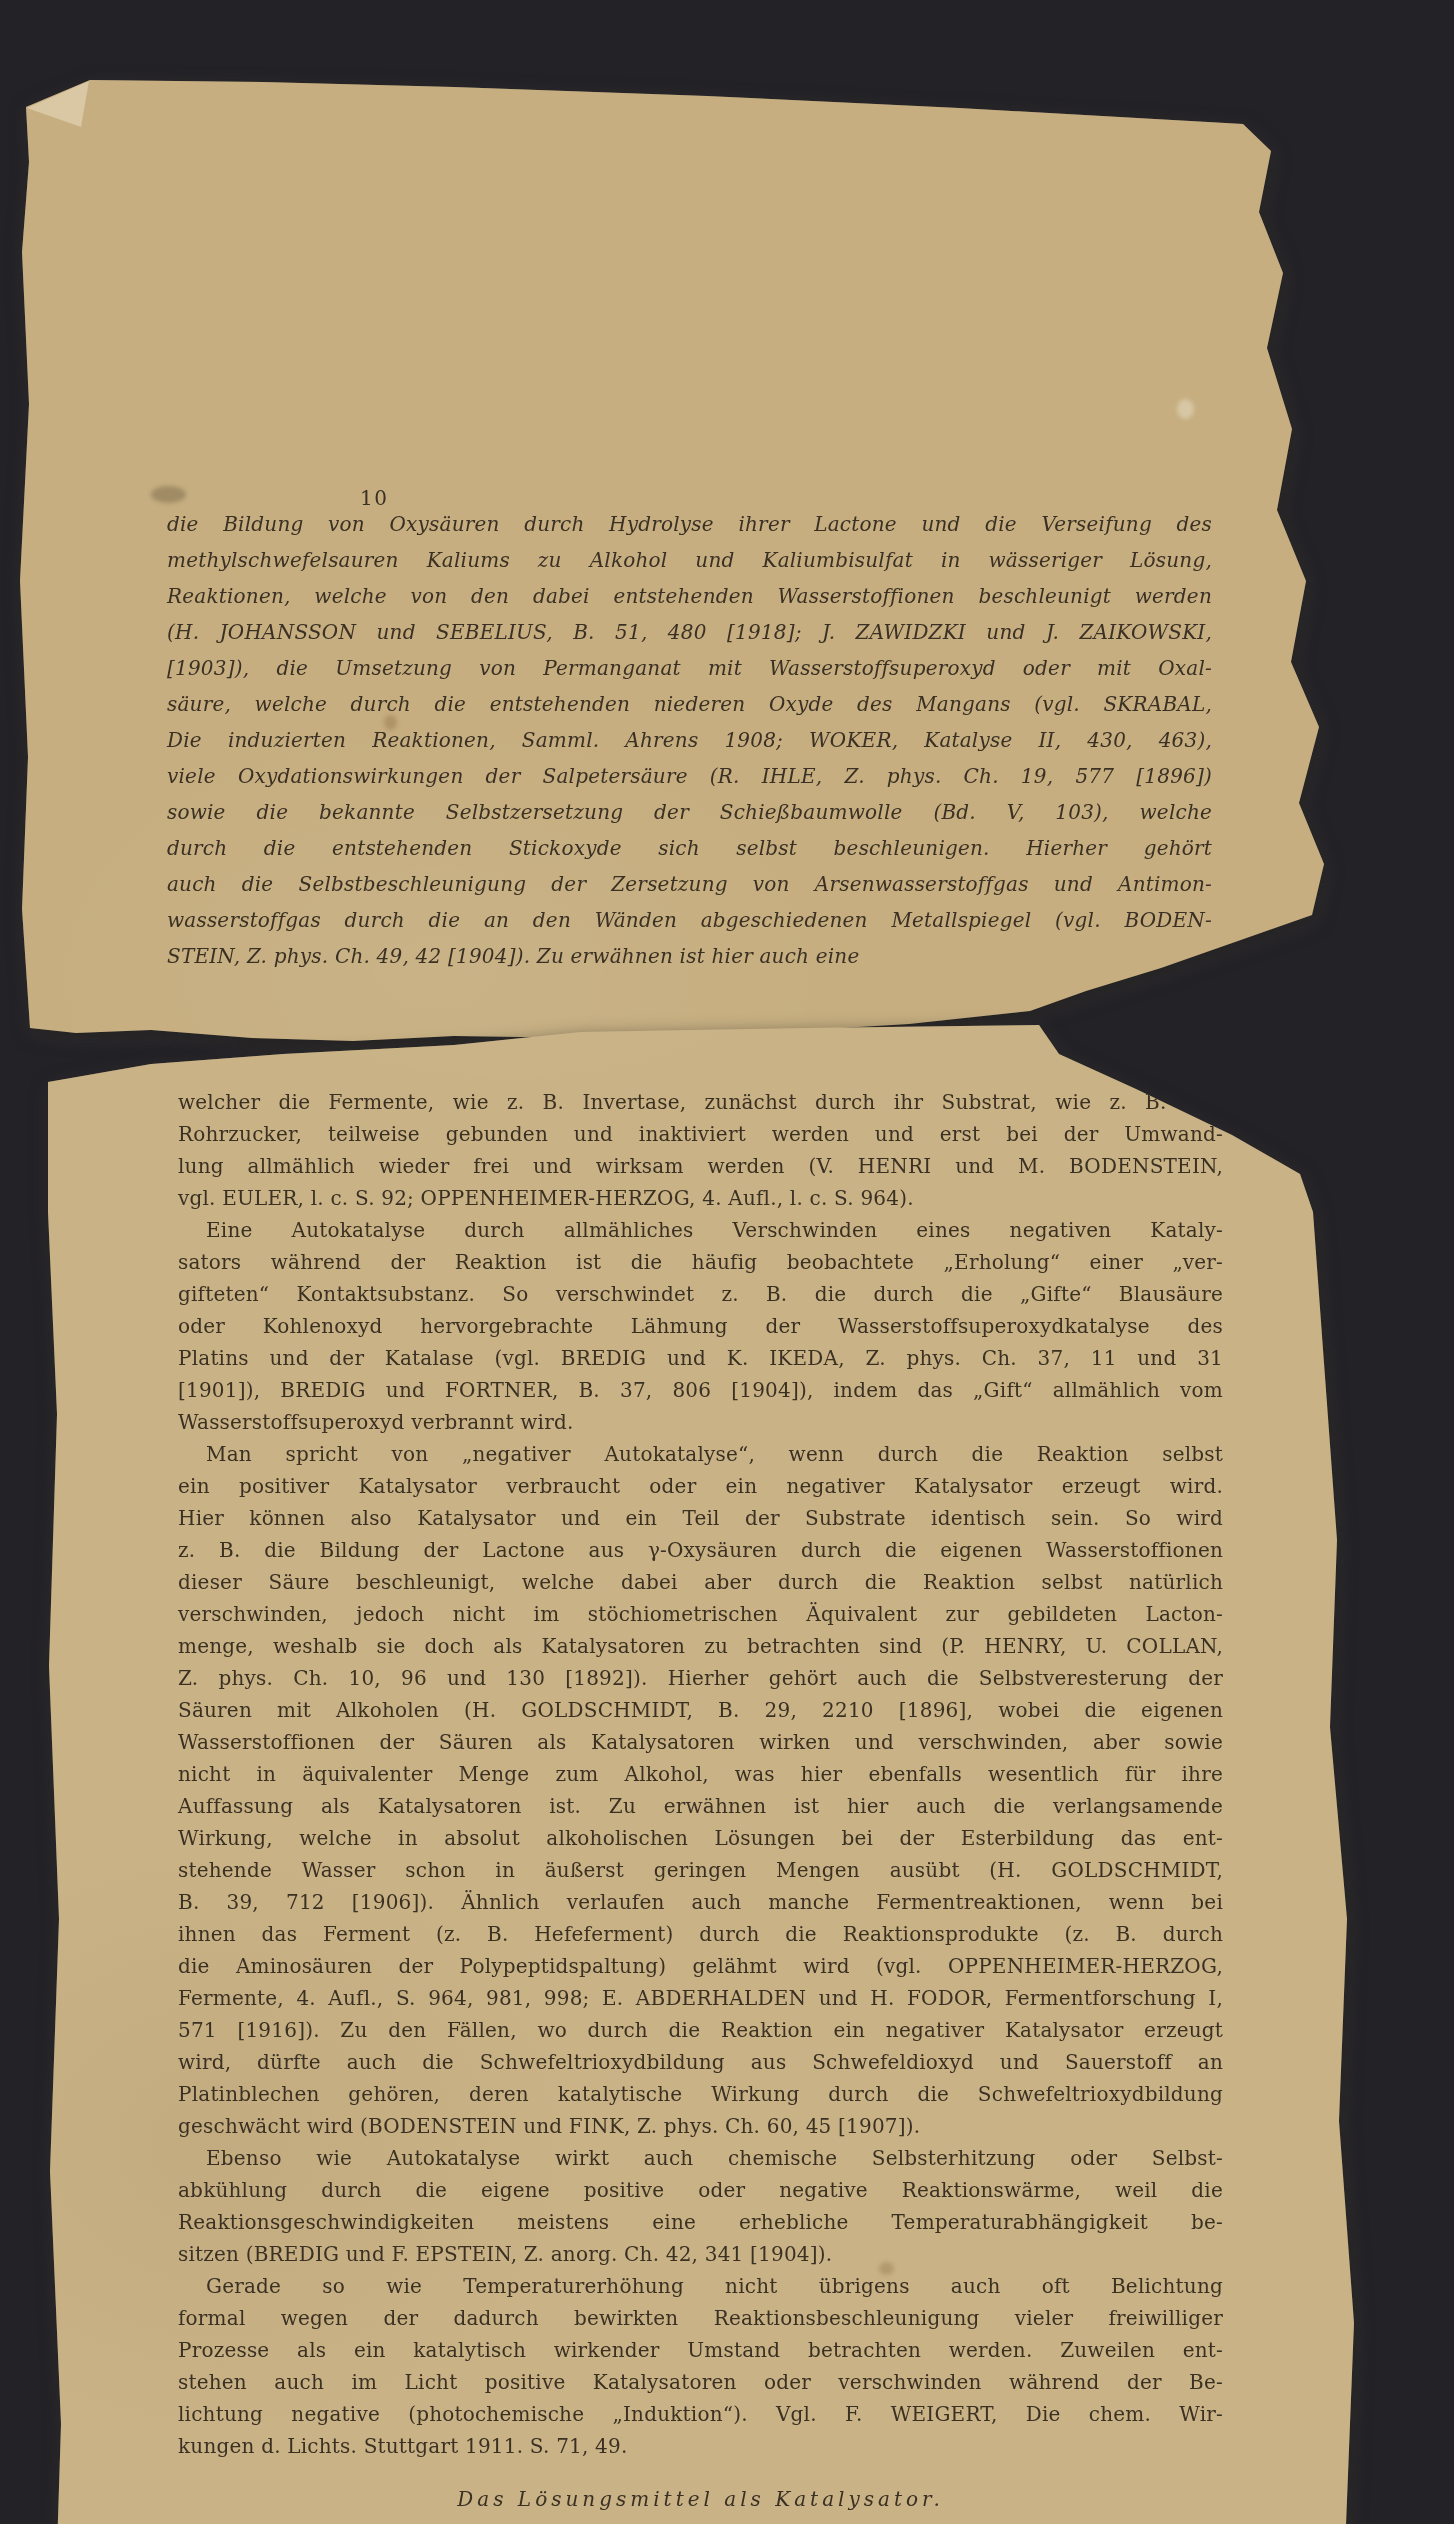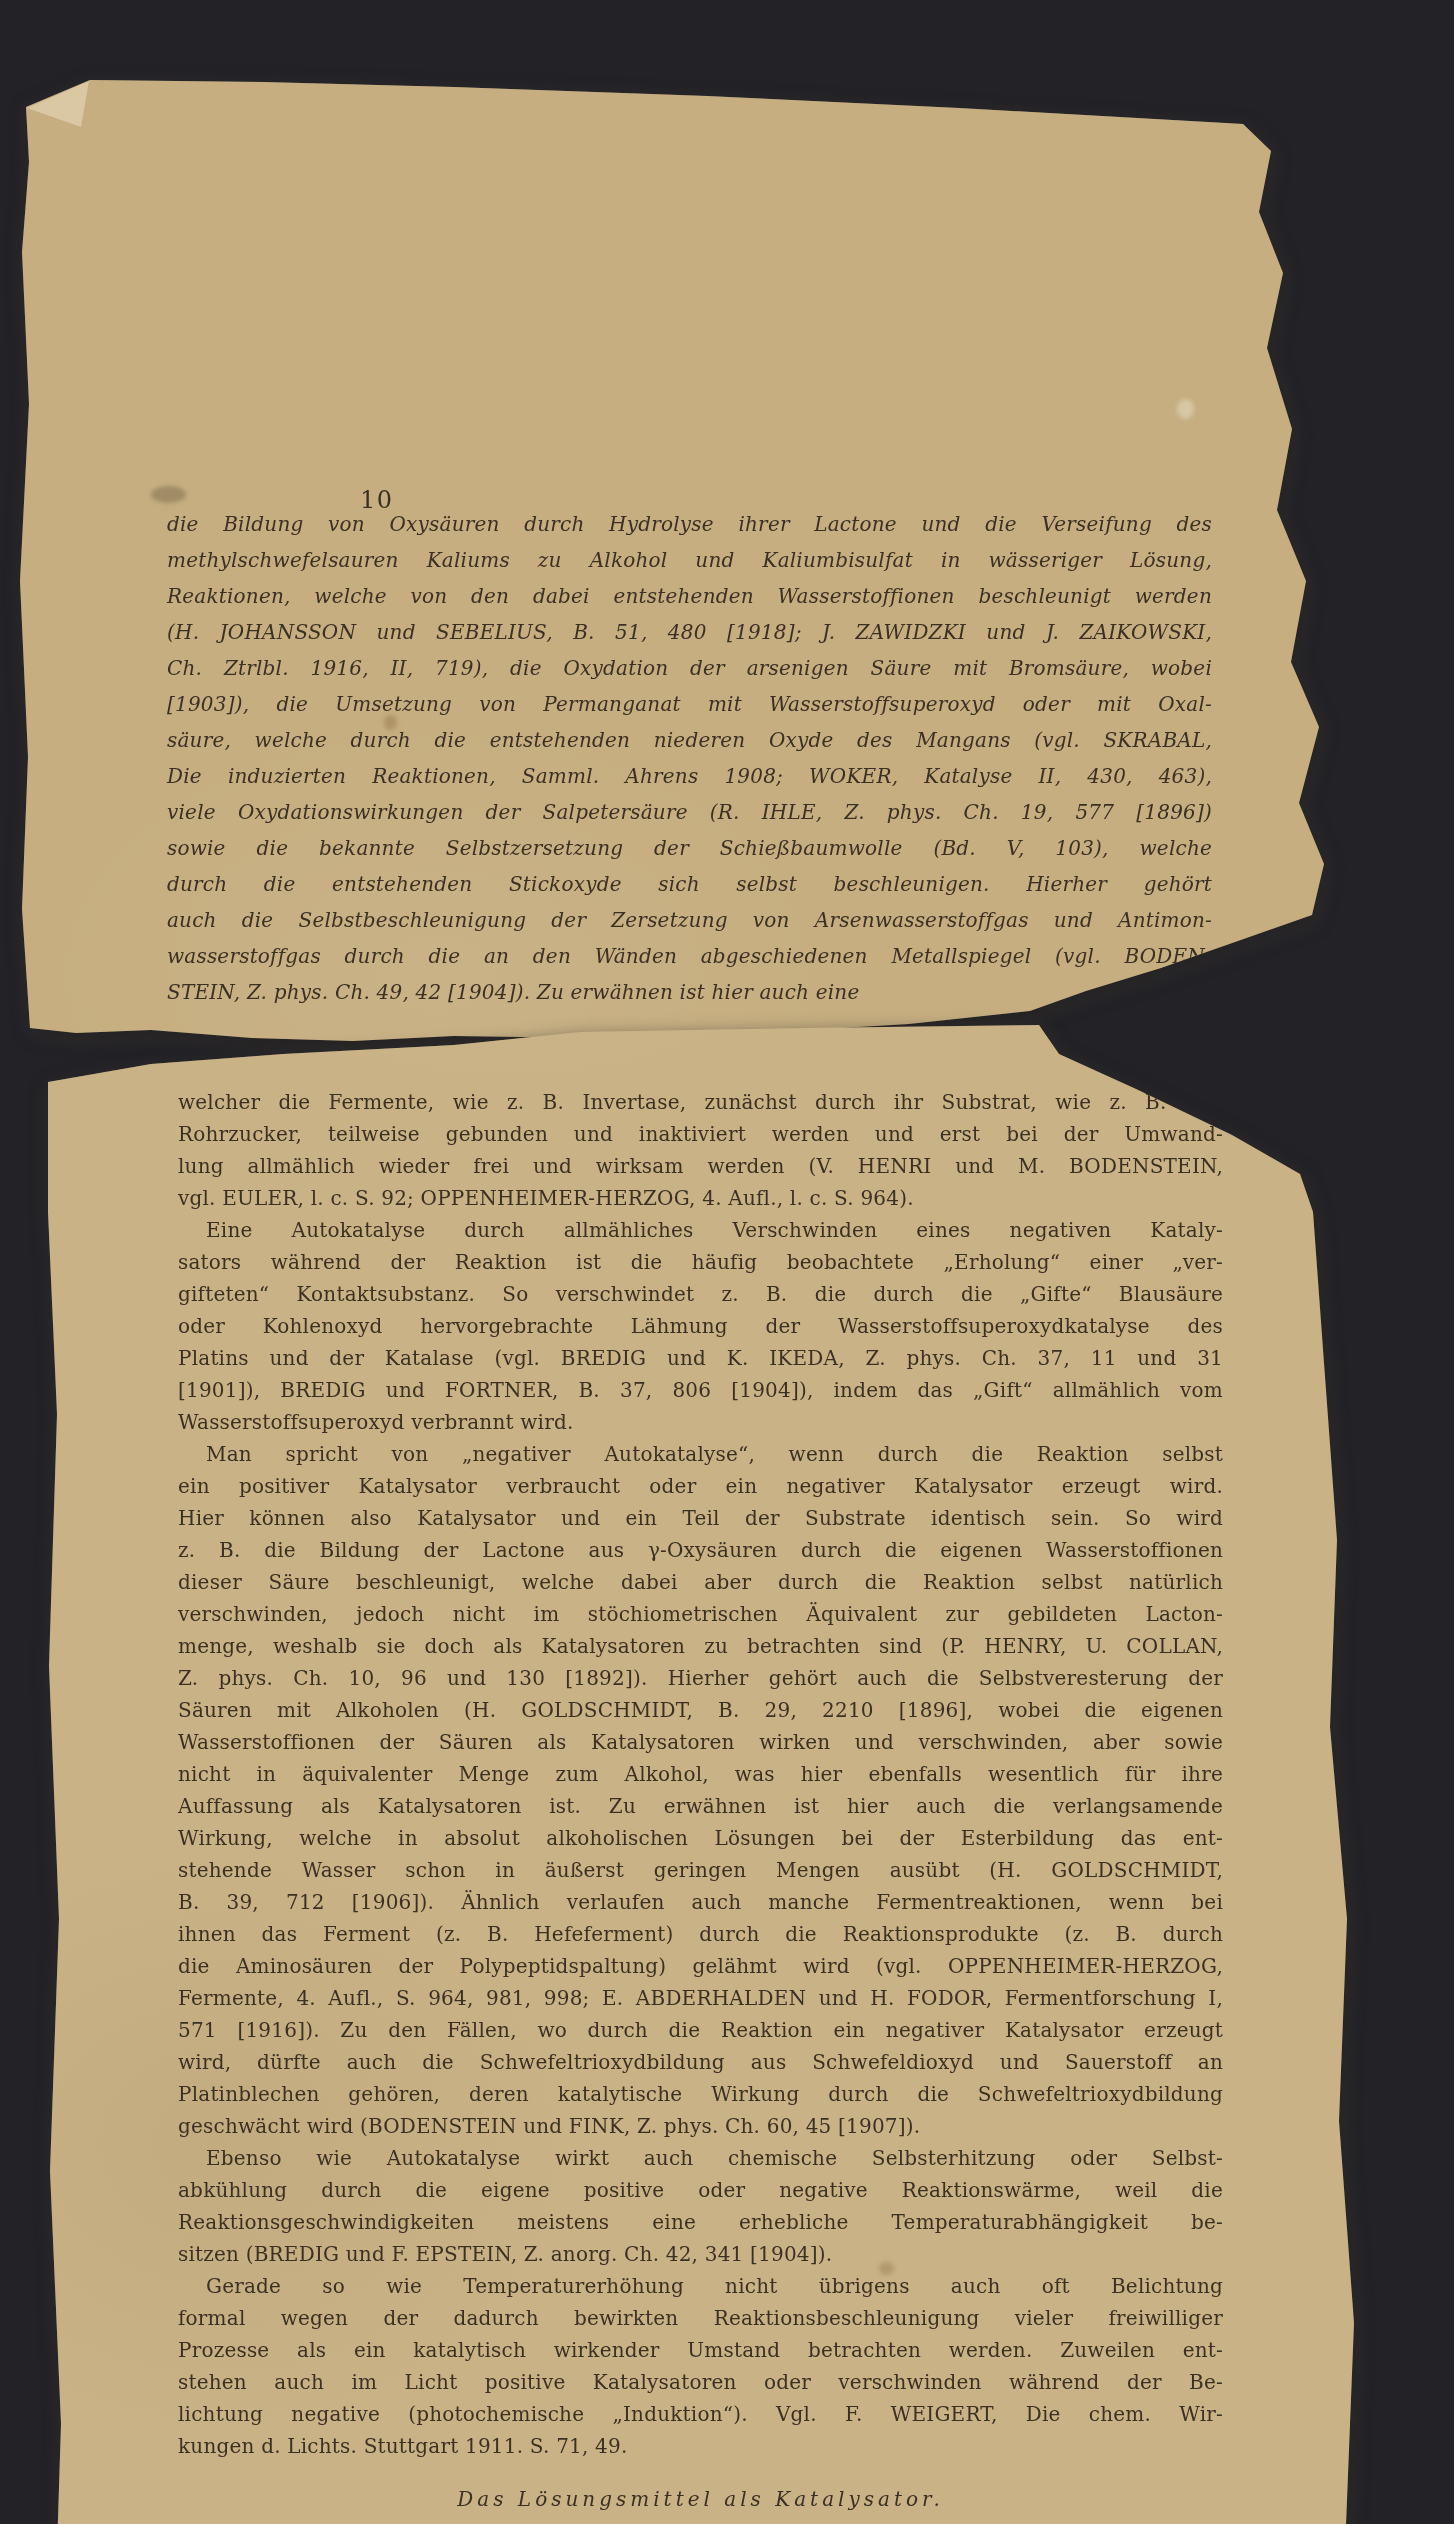--- a/index.html
+++ b/index.html
@@ -47,21 +47,21 @@
       1354px 2323px,1346px 2525px,1359px 2727px,1369px 2904px,1394px 3060px,1363px 3161px,
       1086px 3267px,1293px 3313px,1363px 3353px,1357px 3505px,1344px 3606px,1333px 3670px,
       1212px 3701px,1162px 3718px,1110px 3705px,959px 3757px,656px 3818px,353px 3851px,
       141px 3864px,71px 3870px,
       60px 3686px,67px 3434px,56px 3181px,64px 2929px,53px 2676px,61px 2424px,
       50px 2171px,59px 1919px,49px 1666px,57px 1414px,48px 1212px
     );
   }
   .pagenum{
     position:absolute;left:360px;top:486px;
-    font-size:24px;letter-spacing:1.5px;
+    font-size:20px;letter-spacing:1.5px;
   }
   .textcol{position:absolute;width:1045px;}
   .col1{left:167px;top:506px;font-style:italic;--lh:36px;}
   .col2{left:178px;top:1086px;--lh:32px;}
   .line{
     height:var(--lh);line-height:var(--lh);
     font-size:20px;letter-spacing:0.2px;
     text-align:justify;text-align-last:justify;
     white-space:normal;
   }
@@ -105,21 +105,20 @@
     <div class="fold"></div>
     <div class="stain s1"></div>
     <div class="stain s2"></div>
     <div class="stain s3"></div>
     <div class="pagenum">10</div>
     <div class="textcol col1">
         <div class="line">die Bildung von Oxysäuren durch Hydrolyse ihrer Lactone und die Verseifung des</div>
         <div class="line">methylschwefelsauren Kaliums zu Alkohol und Kaliumbisulfat in wässeriger Lösung,</div>
         <div class="line">Reaktionen, welche von den dabei entstehenden Wasserstoffionen beschleunigt werden</div>
         <div class="line">(H. JOHANSSON und SEBELIUS, B. 51, 480 [1918]; J. ZAWIDZKI und J. ZAIKOWSKI,</div>
-        <div class="line">Ch. Ztrlbl. 1916, II, 719), die Oxydation der arsenigen Säure mit Bromsäure, wobei</div>
         <div class="line">[1903]), die Umsetzung von Permanganat mit Wasserstoffsuperoxyd oder mit Oxal-</div>
         <div class="line">säure, welche durch die entstehenden niederen Oxyde des Mangans (vgl. SKRABAL,</div>
         <div class="line">Die induzierten Reaktionen, Samml. Ahrens 1908; WOKER, Katalyse II, 430, 463),</div>
         <div class="line">viele Oxydationswirkungen der Salpetersäure (R. IHLE, Z. phys. Ch. 19, 577 [1896])</div>
         <div class="line">sowie die bekannte Selbstzersetzung der Schießbaumwolle (Bd. V, 103), welche</div>
         <div class="line">durch die entstehenden Stickoxyde sich selbst beschleunigen. Hierher gehört</div>
         <div class="line">auch die Selbstbeschleunigung der Zersetzung von Arsenwasserstoffgas und Antimon-</div>
         <div class="line">wasserstoffgas durch die an den Wänden abgeschiedenen Metallspiegel (vgl. BODEN-</div>
         <div class="line end">STEIN, Z. phys. Ch. 49, 42 [1904]). Zu erwähnen ist hier auch eine</div>
       </div>

